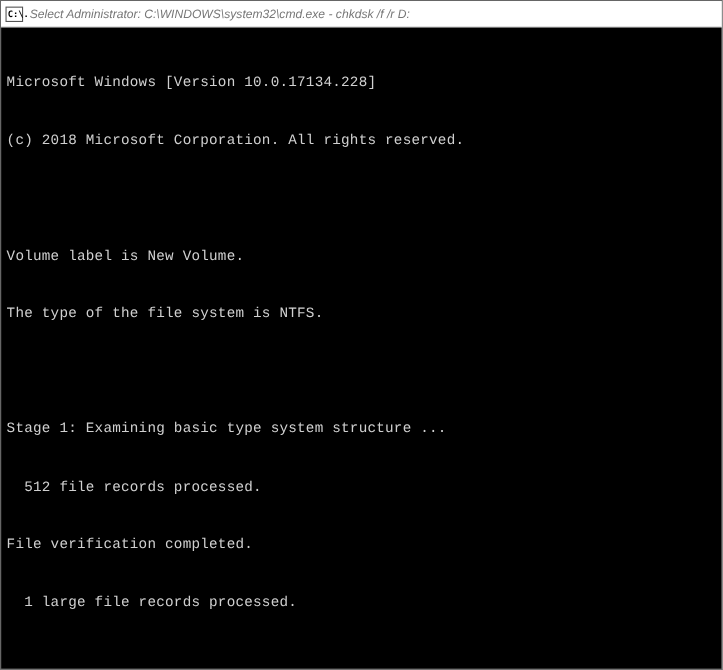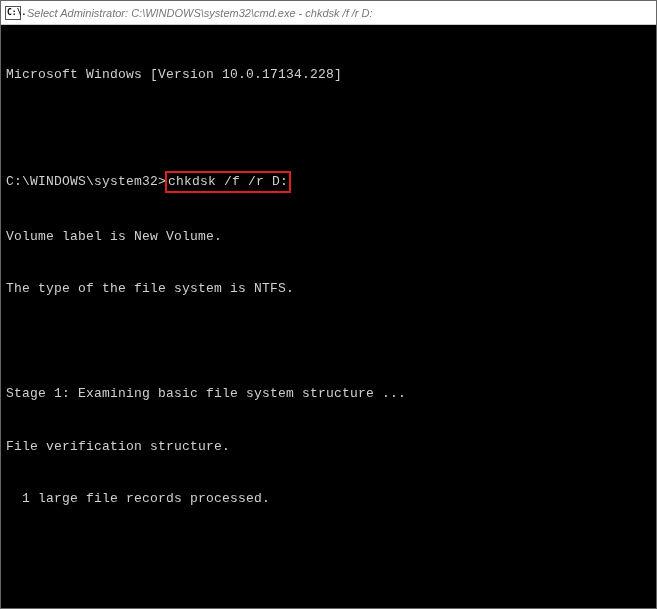--- a/index.html
+++ b/index.html
@@ -84,27 +84,28 @@
 </head>
 <body>
 
 <div class="window">
   <div class="titlebar">
     <span class="titlebar-icon">C:\.</span>
     <span class="titlebar-text">Select Administrator: C:\WINDOWS\system32\cmd.exe - chkdsk  /f /r D:</span>
   </div>
   <div class="terminal">
     <span class="line">Microsoft Windows [Version 10.0.17134.228]</span>
+    <span class="line">(c) 2018 Microsoft Corporation. All rights reserved.</span>
     <span class="line"></span>
-    <span class="line prompt-line"><span>C:\WINDOWS\system32&gt;</span><span class="highlight-box">chkdsk /f /r D:</span></span>
     <span class="line">Volume label is New Volume.</span>
     <span class="line">The type of the file system is NTFS.</span>
     <span class="line"></span>
-    <span class="line">Stage 1: Examining basic file system structure ...</span>
-    <span class="line">File verification structure.</span>
+    <span class="line">Stage 1: Examining basic type system structure ...</span>
+    <span class="line">  512 file records processed.</span>
+    <span class="line">File verification completed.</span>
     <span class="line">  1 large file records processed.</span>
     
     
     
     
     
     
     
     
     

